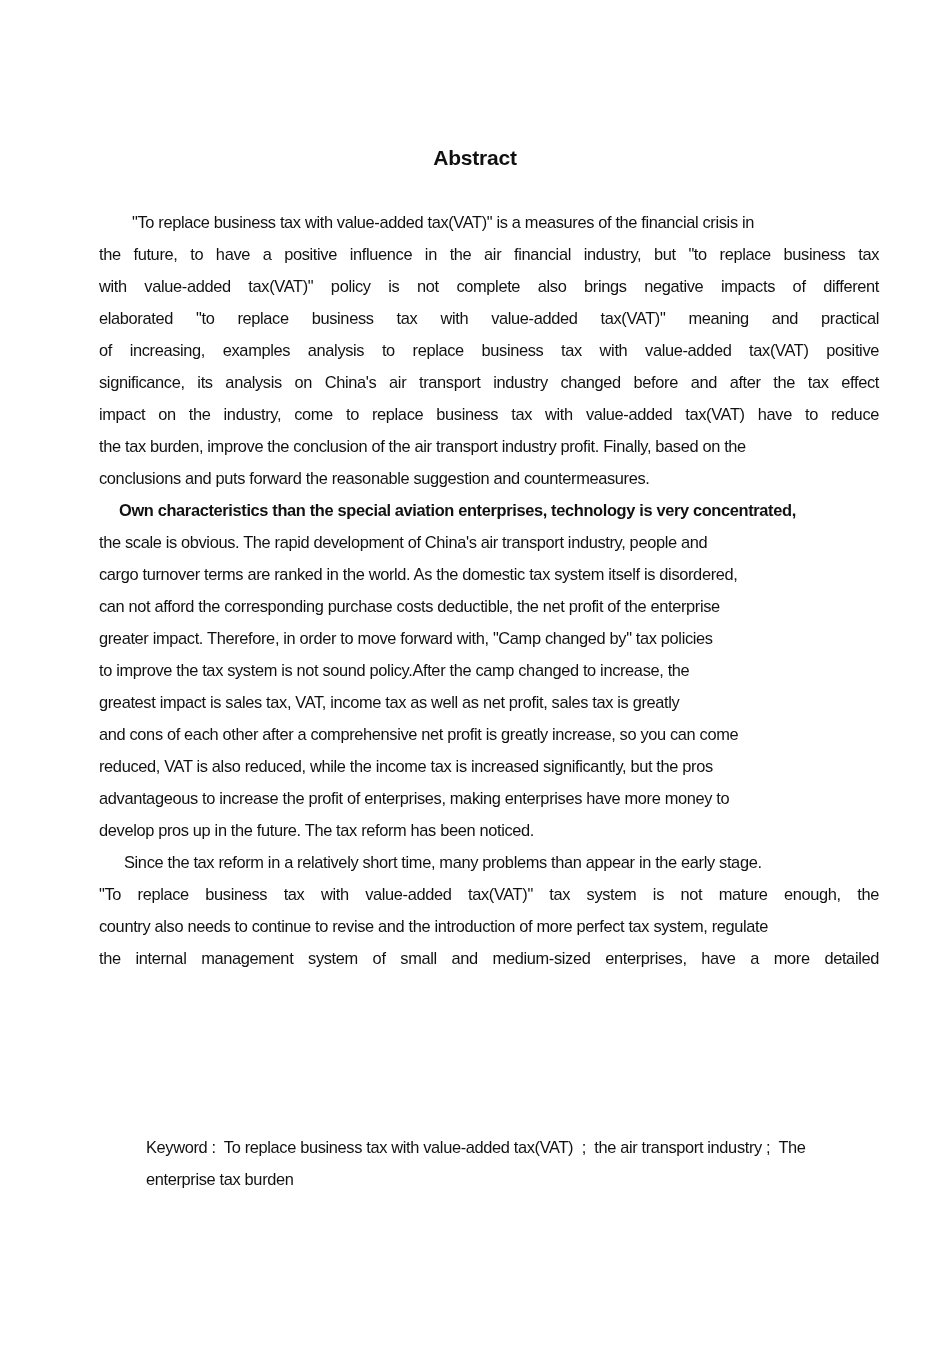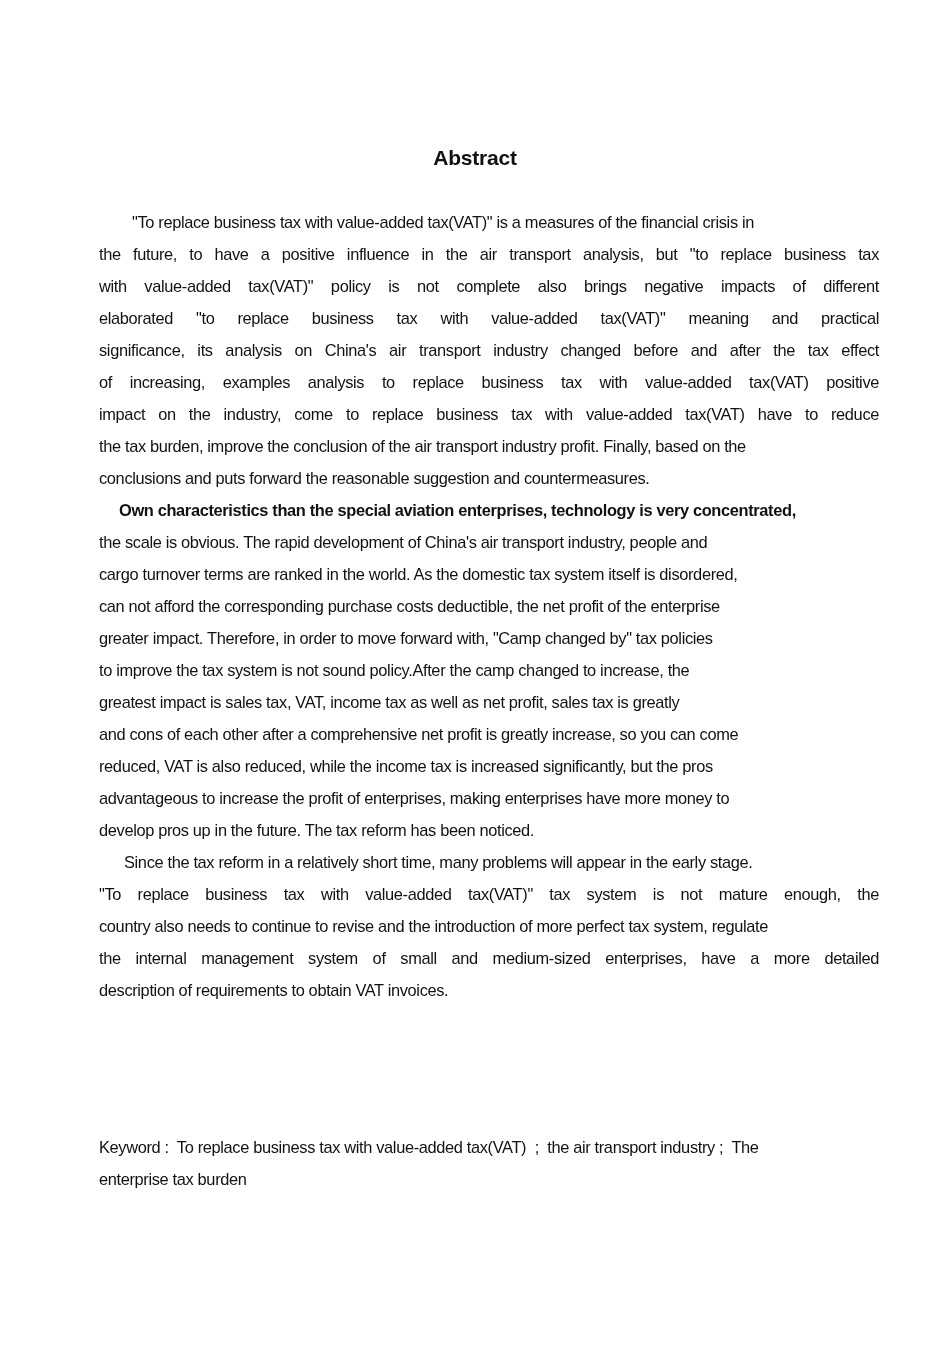--- a/index.html
+++ b/index.html
@@ -57,58 +57,57 @@
     }
     .keywords {
       position: absolute;
       left: 99px;
       top: 1131px;
       width: 755px;
       font-size: 16.4px;
       line-height: 32px;
       letter-spacing: -0.35px;
     }
-    .kw-line { display: block; height: 32px; white-space: pre; }
+    .kw-line { display: block; height: 32px; white-space: pre; margin-left: 47px; }
   </style>
 </head>
 <body>
 
 <div class="page">
 
   <div class="title">Abstract</div>
 
   <div class="body-text">
 
     <span class="line indent-1">"To replace business tax with value-added tax(VAT)" is a measures of the financial crisis in</span>
-    <span class="line just">the future, to have a positive influence in the air transport analysis, but "to replace business tax</span>
+    <span class="line just">the future, to have a positive influence in the air financial industry, but "to replace business tax</span>
     <span class="line just">with value-added tax(VAT)" policy is not complete also brings negative impacts of different</span>
     <span class="line just">elaborated "to replace business tax with value-added tax(VAT)" meaning and practical</span>
+    <span class="line just">of increasing, examples analysis to replace business tax with value-added tax(VAT) positive</span>
     <span class="line just">significance, its analysis on China's air transport industry changed before and after the tax effect</span>
-    <span class="line just">of increasing, examples analysis to replace business tax with value-added tax(VAT) positive</span>
     <span class="line just">impact on the industry, come to replace business tax with value-added tax(VAT) have to reduce</span>
     <span class="line">the tax burden, improve the conclusion of the air transport industry profit. Finally, based on the</span>
     <span class="line">conclusions and puts forward the reasonable suggestion and countermeasures.</span>
 
     <span class="line indent-2">Own characteristics than the special aviation enterprises, technology is very concentrated,</span>
     <span class="line">the scale is obvious. The rapid development of China's air transport industry, people and</span>
     <span class="line">cargo turnover terms are ranked in the world. As the domestic tax system itself is disordered,</span>
     <span class="line">can not afford the corresponding purchase costs deductible, the net profit of the enterprise</span>
     <span class="line">greater impact. Therefore, in order to move forward with, "Camp changed by" tax policies</span>
     <span class="line">to improve the tax system is not sound policy.After the camp changed to increase, the</span>
     <span class="line">greatest impact is sales tax, VAT, income tax as well as net profit, sales tax is greatly</span>
     <span class="line">and cons of each other after a comprehensive net profit is greatly increase, so you can come</span>
     <span class="line">reduced, VAT is also reduced, while the income tax is increased significantly, but the pros</span>
     <span class="line">advantageous to increase the profit of enterprises, making enterprises have more money to</span>
     <span class="line">develop pros up in the future. The tax reform has been noticed.</span>
 
-    <span class="line indent-3">Since the tax reform in a relatively short time, many problems will appear in the early stage.</span>
+    <span class="line indent-3">Since the tax reform in a relatively short time, many problems than appear in the early stage.</span>
     <span class="line just">"To replace business tax with value-added tax(VAT)" tax system is not mature enough, the</span>
     <span class="line">country also needs to continue to revise and the introduction of more perfect tax system, regulate</span>
     <span class="line just">the internal management system of small and medium-sized enterprises, have a more detailed</span>
-    <span class="line">description of requirements to obtain VAT invoices.</span>
   </div>
 
   <div class="keywords">
     <span class="kw-line">Keyword :  To replace business tax with value-added tax(VAT)  ;  the air transport industry ;  The</span>
     <span class="kw-line">enterprise tax burden</span>
   </div>
 
 </div>
 
 </body></html>

